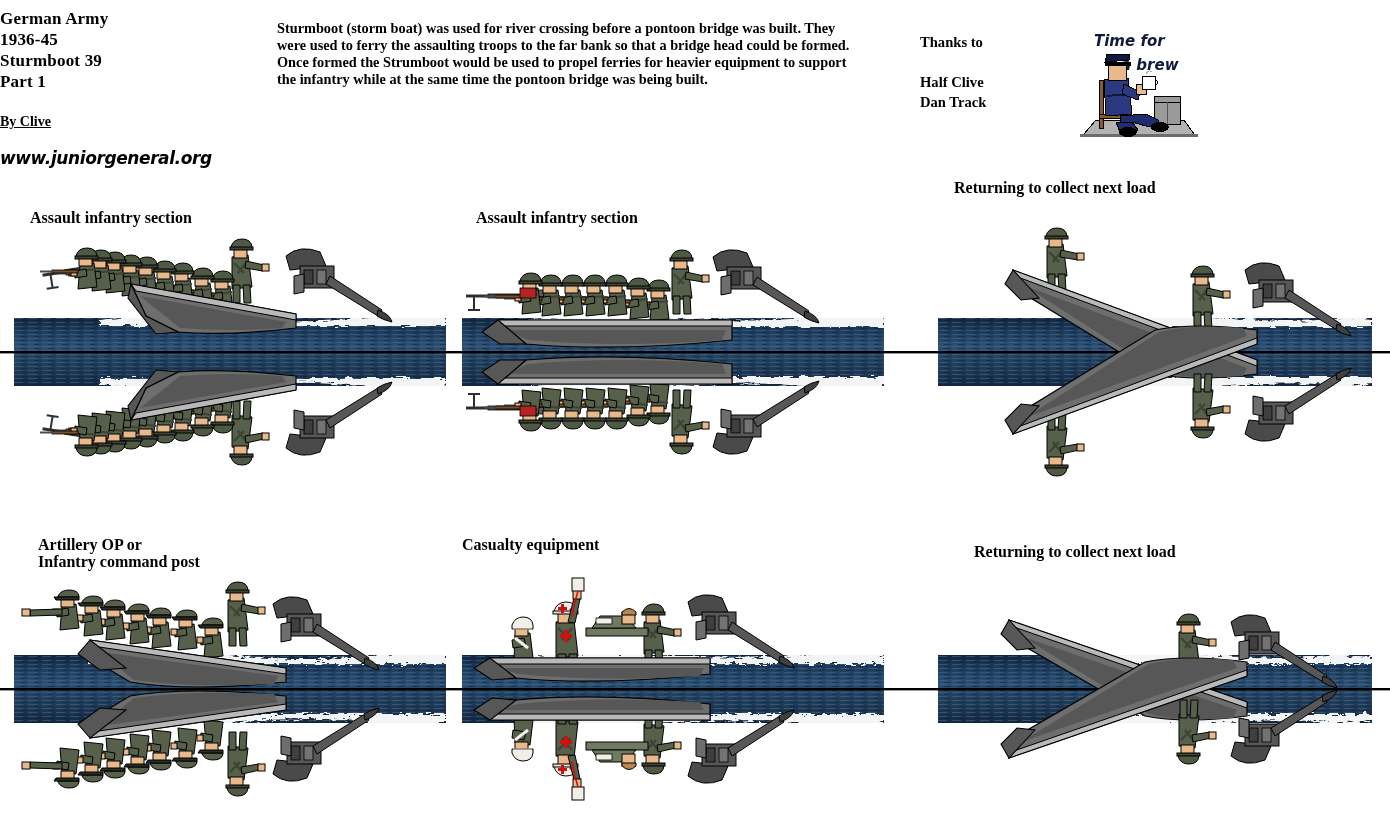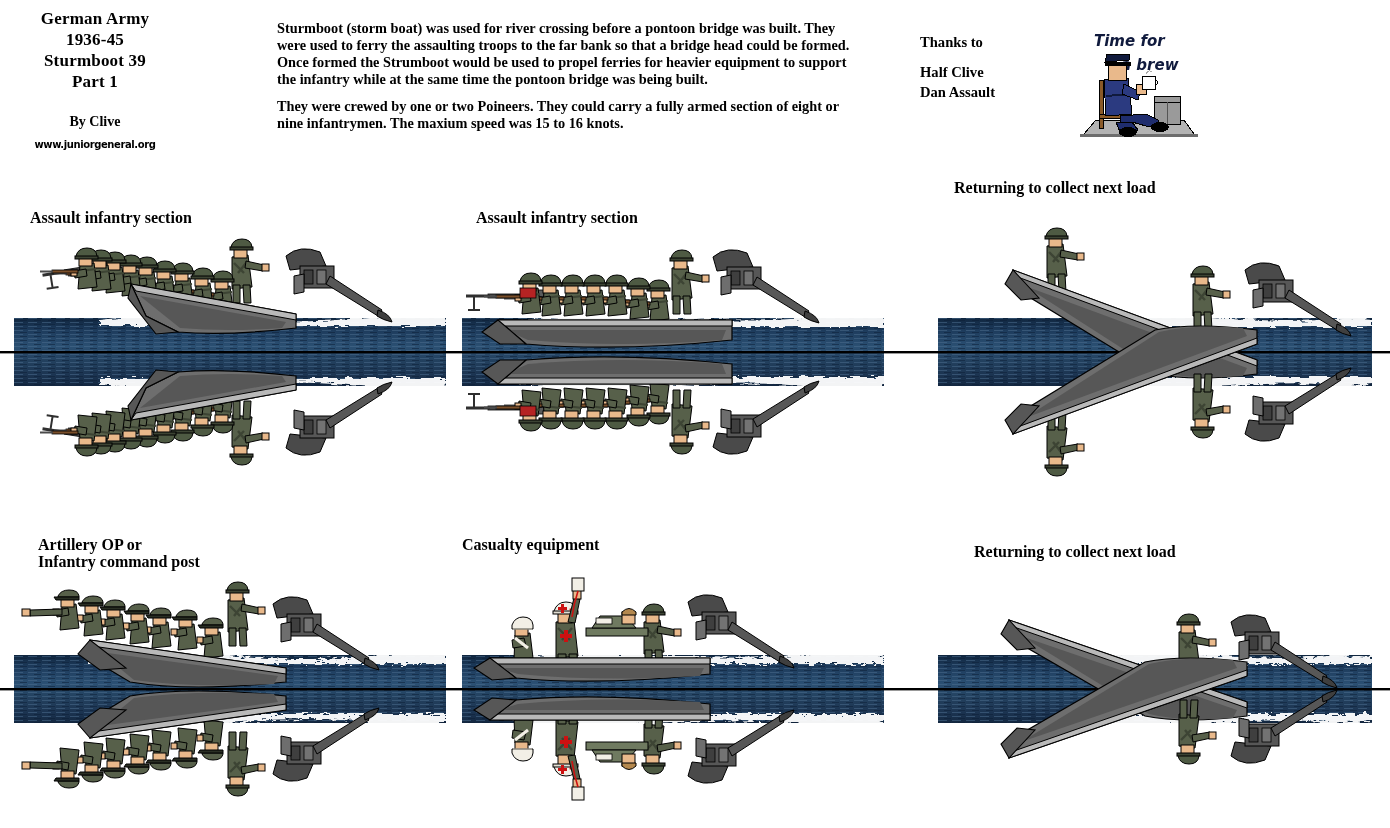--- a/index.html
+++ b/index.html
@@ -1,55 +1,54 @@
 <!DOCTYPE html>
 <html><head>
 <meta charset="utf-8">
 <style>
   html,body{margin:0;padding:0;background:#ffffff;}
   body{width:1390px;height:828px;position:relative;overflow:hidden;
        font-family:"Liberation Serif", serif;color:#000;}
   .abs{position:absolute;}
   
-  #title-block{left:0;top:8px;width:190px;text-align:center;}
+  #title-block{left:0;top:8px;width:190px;text-align:left;}
   #title-block .t{font-weight:bold;font-size:17px;line-height:21px;letter-spacing:.2px;}
-  #title-block .by{font-weight:bold;font-size:14px;margin-top:22px;}
-  #title-block .url{font-family:"DejaVu Sans", sans-serif;font-weight:bold;font-size:10px;margin-top:9px;letter-spacing:-0.4px;}
+  #title-block .by{font-weight:bold;font-size:14px;margin-top:22px;text-decoration:underline;}
+  #title-block .url{font-family:"DejaVu Sans", sans-serif;font-weight:bold;font-size:17px;margin-top:18px;letter-spacing:-0.4px;font-style:italic;}
   #intro{left:277px;top:20px;width:580px;}
   #intro p{margin:0 0 10px 0;font-weight:bold;font-size:14.3px;line-height:17px;}
   #thanks{left:920px;top:32px;width:190px;}
   #thanks div{font-weight:bold;font-size:14.6px;line-height:20px;}
-  #thanks .first{margin-bottom:10px;}
+  #thanks .first{margin-bottom:20px;}
   #brew{left:1076px;top:22px;width:130px;height:125px;}
   
   .caption{font-weight:bold;font-size:16px;line-height:17px;white-space:pre-line;}
   
   .scene{position:absolute;}
 </style>
 </head>
 <body>
 
 <div class="abs" id="title-block">
   <div class="t">German Army</div>
   <div class="t">1936-45</div>
   <div class="t">Sturmboot 39</div>
   <div class="t">Part 1</div>
   <div class="by">By Clive</div>
   <div class="url">www.juniorgeneral.org</div>
 </div>
 
 <div class="abs" id="intro">
   <p>Sturmboot (storm boat) was used for river crossing before a pontoon bridge was built. They were used to ferry the assaulting troops to the far bank so that a bridge head could be formed. Once formed the Strumboot would be used to propel ferries for heavier equipment to support the infantry while at the same time the pontoon bridge was being built.</p>
-  <p>They were crewed by one or two Poineers. They could carry a fully armed section of eight or nine  infantrymen. The maxium speed was 15 to 16 knots.</p>
 </div>
 
 <div class="abs" id="thanks">
   <div class="first">Thanks to</div>
   <div>Half Clive</div>
-  <div>Dan Assault</div>
+  <div>Dan Track</div>
 </div>
 
 <div class="abs" id="brew">
   <svg viewBox="0 0 130 125" width="130" height="125" shape-rendering="crispEdges">
     <text x="18" y="24" font-family="'DejaVu Sans',sans-serif" font-size="15" font-style="italic" font-weight="bold" fill="#101a3d">Time for</text>
     <text x="45" y="48" font-family="'DejaVu Sans',sans-serif" font-size="15" font-style="italic" font-weight="bold" fill="#101a3d">a brew</text>
     <g>
 
       <path d="M8 112 L20 98 L108 98 L118 112 Z" fill="#b3b3b3" stroke="#000" stroke-width="1"></path>
       <rect x="4" y="112" width="118" height="3" fill="#6d6d6d"></rect>

